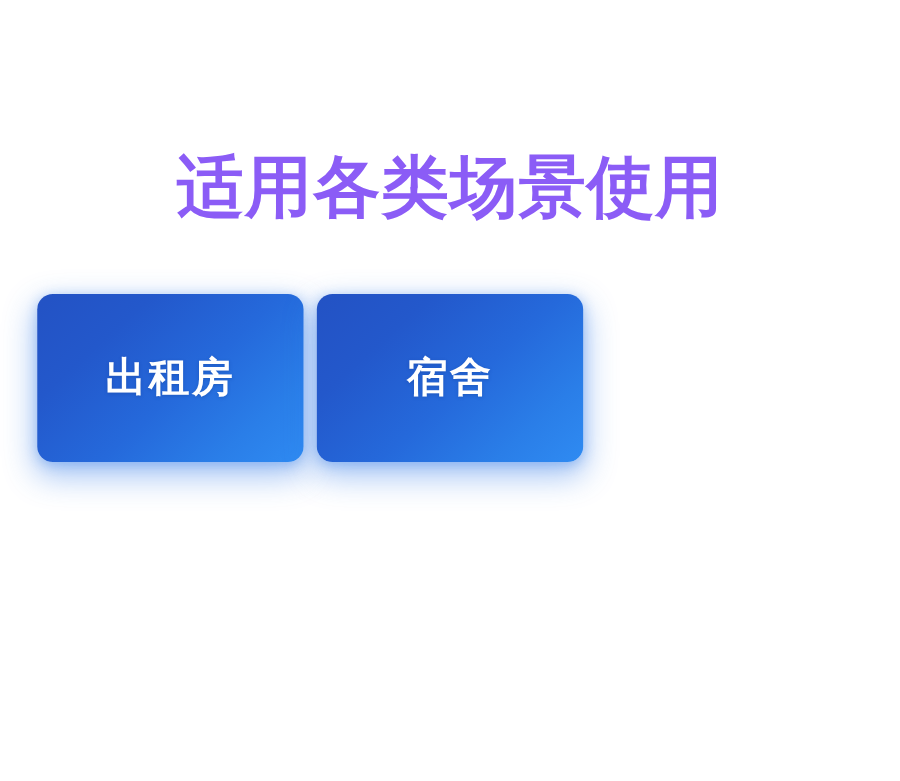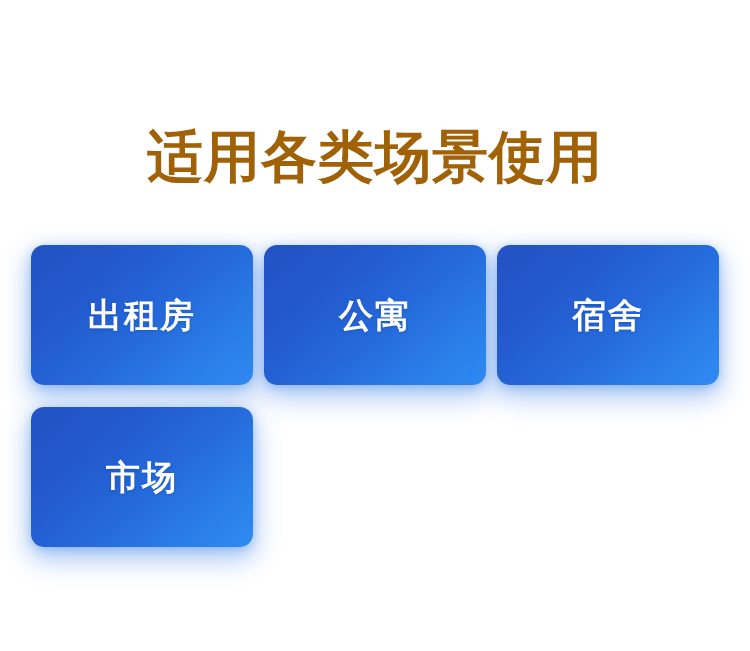--- a/index.html
+++ b/index.html
@@ -30,21 +30,21 @@
     left: 0;
     top: 86px;
     width: 750px;
     text-align: center;
   }
   .page-title {
     display: inline-block;
     font-size: 56px;
     line-height: 1.18;
     font-weight: 700;
-    color: #a16207;
+    color: #8b5cf6;
     letter-spacing: 1px;
     font-family: "DejaVu Sans", "Liberation Sans", sans-serif;
     -webkit-font-smoothing: antialiased;
   }
 
   
   .grid {
     position: absolute;
     left: 31px;
     top: 245px;
@@ -115,28 +115,22 @@
   <div class="title-wrap">
     <h1 class="page-title">适用各类场景使用</h1>
   </div>
 
   <div class="grid">
 
     <div class="card">
       <span class="card-label">出租房</span>
     </div>
 
-    <div class="card">
-      <span class="card-label">公寓</span>
-    </div>
 
 
     <div class="card">
       <span class="card-label">宿舍</span>
     </div>
 
 
-    <div class="card">
-      <span class="card-label">市场</span>
-    </div>
 
   </div>
 </div>
 
 </body></html>

